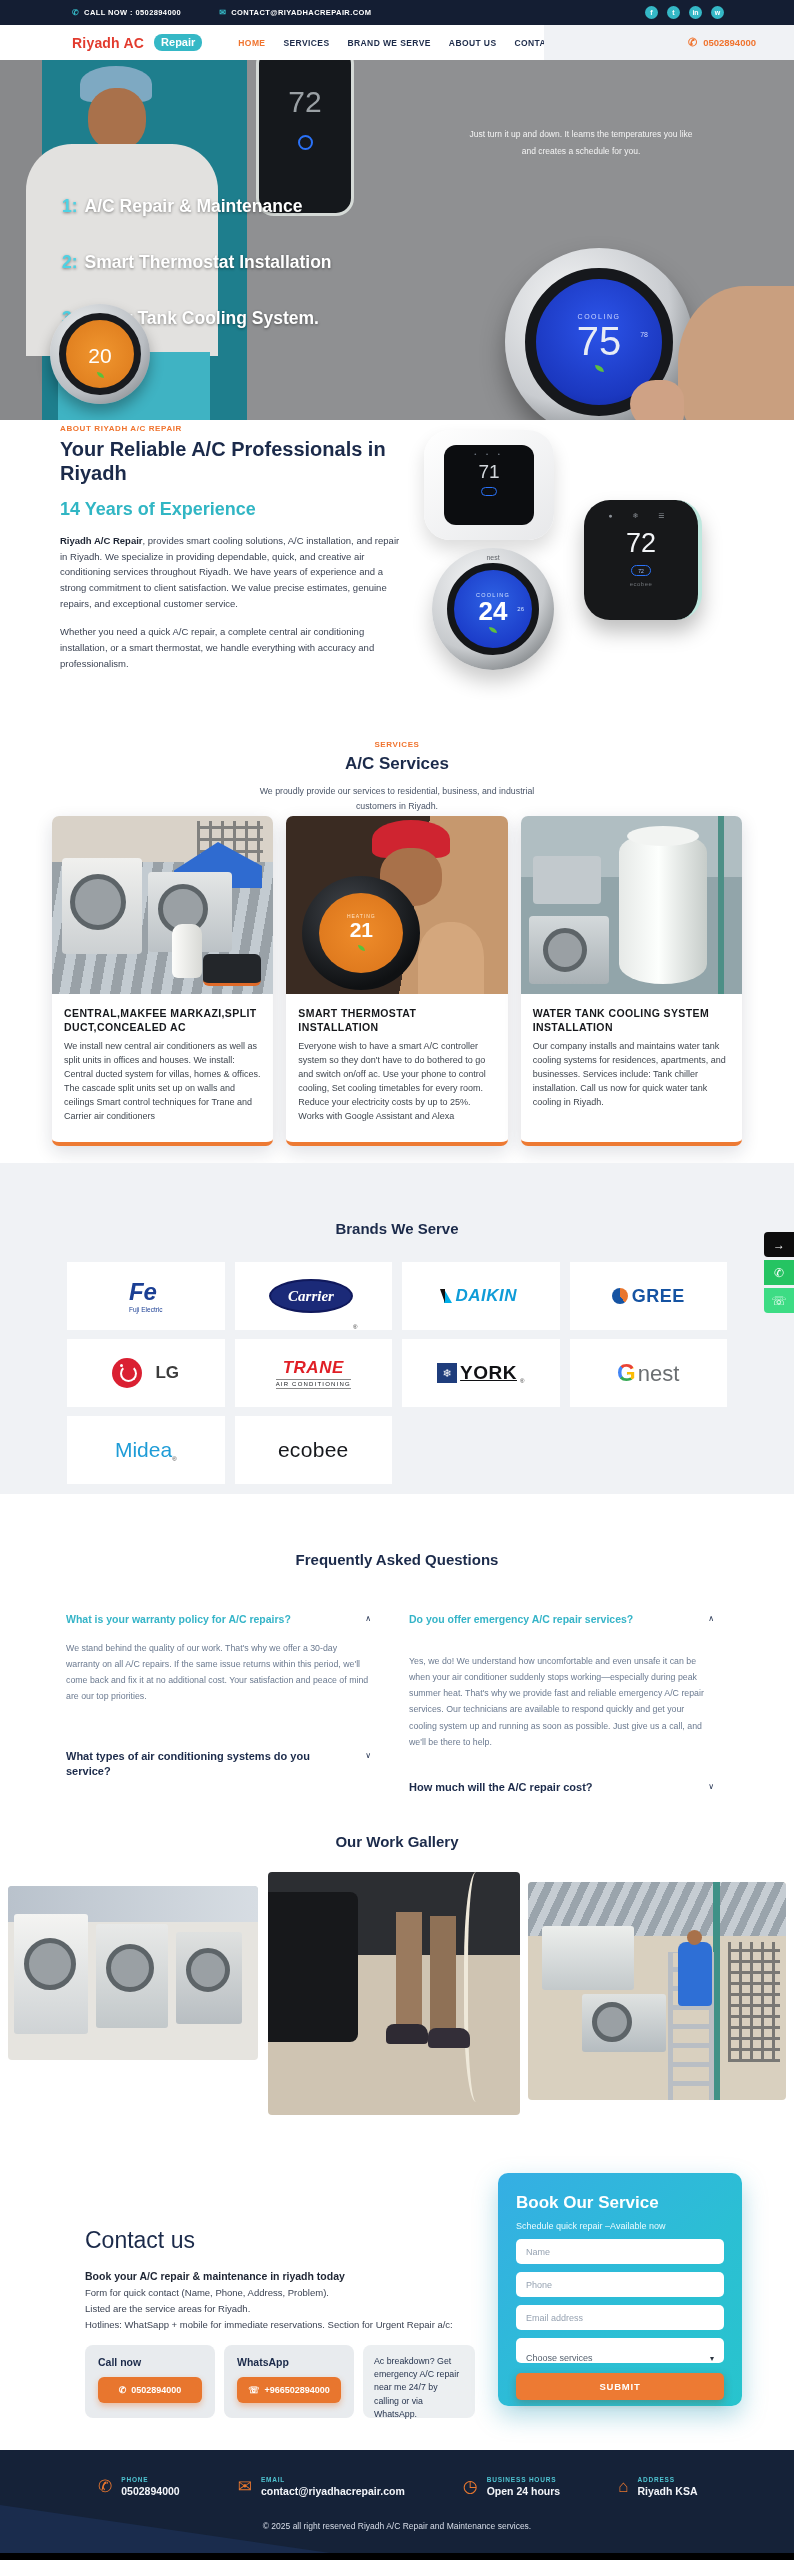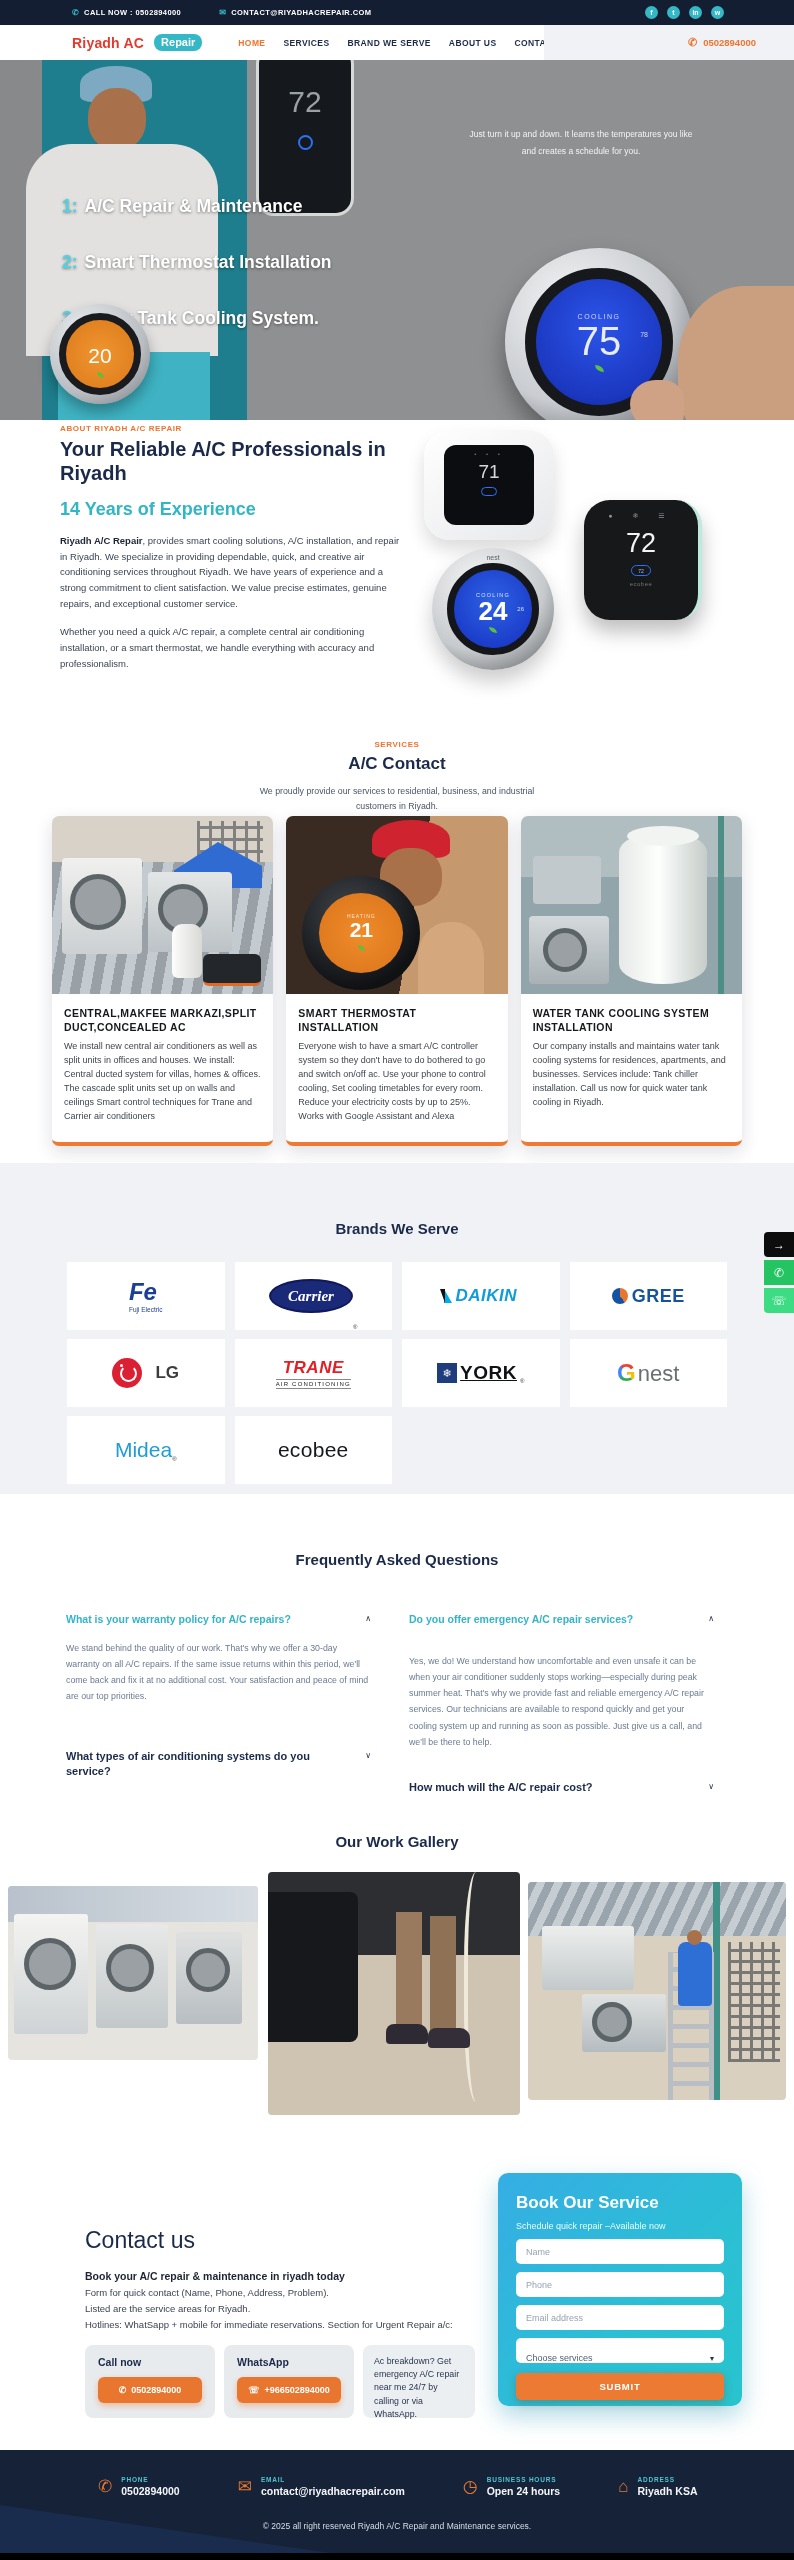--- a/index.html
+++ b/index.html
@@ -415,21 +415,21 @@
           <div class="ab-nest-num">24</div>
           <div class="ab-nest-mark">26</div>
           <div class="ab-nest-leaf"></div>
         </div>
       </div>
     </div>
   </div>
 
   <div class="services">
     <div class="sec-kicker">SERVICES</div>
-    <div class="sec-title">A/C Contact</div>
+    <div class="sec-title">A/C Services</div>
     <div class="sec-sub">
       <div>We proudly provide our services to residential, business, and industrial</div>
       <div>customers in Riyadh.</div>
     </div>
     <div class="cards">
 
       <div class="card">
         <div class="svc-img img1">
           <div class="i1-grille"></div>
           <div class="i1-roof"></div>

